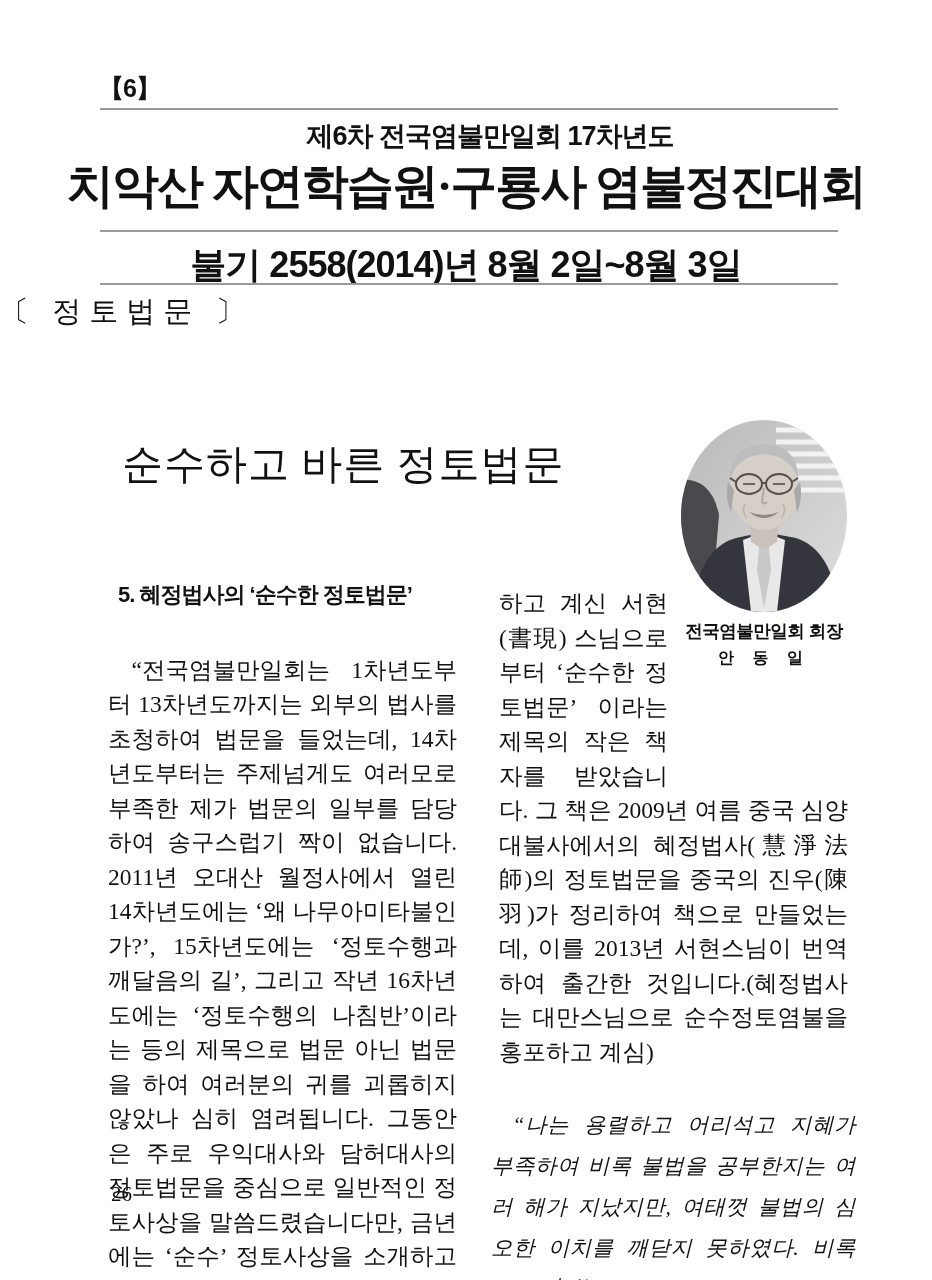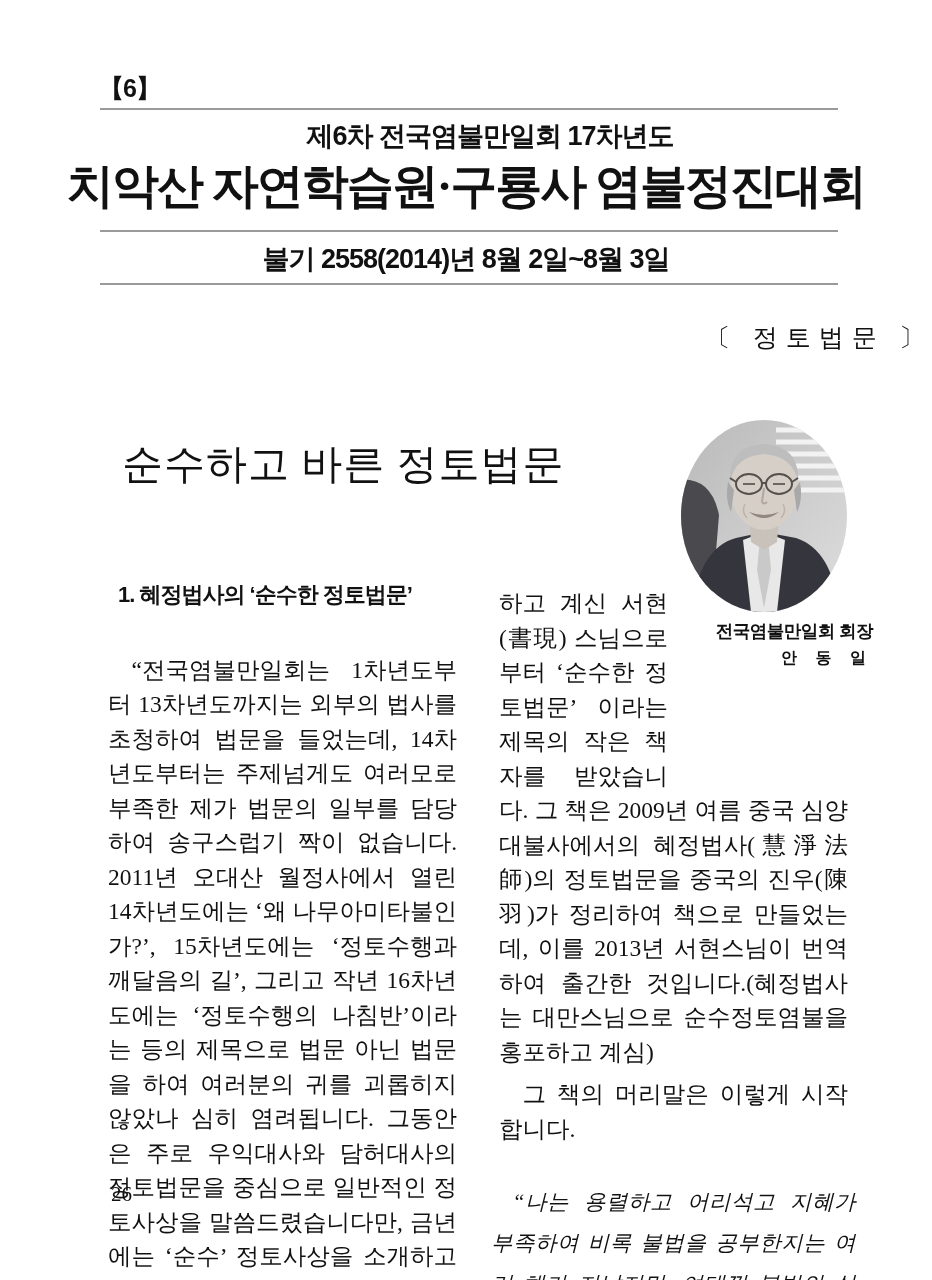--- a/index.html
+++ b/index.html
@@ -22,36 +22,36 @@
   .kicker{
     position:absolute;left:0;width:100%;top:118px;text-align:center;
     font-weight:bold;font-size:27px;letter-spacing:-1px;padding-left:24px;
   }
   .main-title{
     position:absolute;left:0;width:100%;top:155px;text-align:center;
     font-weight:bold;font-size:47px;letter-spacing:-2px;
   }
   .date-line{
     position:absolute;left:0;width:100%;top:241px;text-align:center;
-    font-weight:bold;font-size:27px;letter-spacing:-1px;
+    font-weight:bold;font-size:36px;letter-spacing:-1px;
   }
   .section-tag{
-    position:absolute;left:0;width:100%;top:321px;text-align:right;
-    font-size:25px;letter-spacing:8px;
+    position:absolute;left:0;width:100%;top:292px;text-align:left;
+    font-size:29px;letter-spacing:8px;
   }
 
   
   .article-title{
     position:absolute;left:110px;top:425px;
     font-size:41px;font-weight:normal;letter-spacing:1px;
   }
 
   
   .photo-block{
-    position:absolute;left:655px;top:420px;width:218px;text-align:right;
+    position:absolute;left:655px;top:420px;width:218px;text-align:center;
   }
   .photo-oval{display:block;margin:0 auto;width:166px;height:192px;}
   .caption-line{font-weight:bold;font-size:17.5px;line-height:23px;letter-spacing:-0.5px;}
   .author-name{font-weight:bold;font-size:16px;letter-spacing:7px;margin-top:5px;}
 
   
   .body-wrap{
     position:absolute;left:100px;top:578px;width:756px;
     display:flex;gap:26px;
   }
@@ -144,27 +144,26 @@
         <path d="M64 84 Q60 92 66 98" fill="none" stroke="#bcb4ab" stroke-width="1.5"></path>
         <path d="M102 84 Q106 92 100 98" fill="none" stroke="#bcb4ab" stroke-width="1.5"></path>
       </g>
     </svg>
     <div class="caption-line sans" style="margin-top:8px;">전국염불만일회 회장</div>
     <div class="author-name sans">안 동 일</div>
   </div>
 
   <div class="body-wrap">
     <div class="col">
-      <h3 class="col-heading">1. 혜정법사의 ‘순수한 정토법문’</h3>
+      <h3 class="col-heading">5. 혜정법사의 ‘순수한 정토법문’</h3>
       <p class="para">“전국염불만일회는 1차년도부터 13차년도까지는 외부의 법사를 초청하여 법문을 들었는데, 14차년도부터는 주제넘게도 여러모로 부족한 제가 법문의 일부를 담당하여 송구스럽기 짝이 없습니다. 2011년 오대산 월정사에서 열린 14차년도에는 ‘왜 나무아미타불인가?’, 15차년도에는 ‘정토수행과 깨달음의 길’, 그리고 작년 16차년도에는 ‘정토수행의 나침반’이라는 등의 제목으로 법문 아닌 법문을 하여 여러분의 귀를 괴롭히지 않았나 심히 염려됩니다. 그동안은 주로 우익대사와 담허대사의 정토법문을 중심으로 일반적인 정토사상을 말씀드렸습니다만, 금년에는 ‘순수’ 정토사상을 소개하고자 합니다.”</p>
       <p class="para">작년 여름 제16차년도 염불정진대회가 금강산 건봉사에서 열렸을 때, 저는 그곳에서 수행</p>
     </div>
     <div class="col">
       <div class="float-spacer"></div>
       <p class="para no-indent">하고 계신 서현(書現) 스님으로부터 ‘순수한 정토법문’ 이라는 제목의 작은 책자를 받았습니다. 그 책은 2009년 여름 중국 심양 대불사에서의 혜정법사(慧淨法師)의 정토법문을 중국의 진우(陳羽)가 정리하여 책으로 만들었는데, 이를 2013년 서현스님이 번역하여 출간한 것입니다.(혜정법사는 대만스님으로 순수정토염불을 홍포하고 계심)</p>
-      <p class="para">그 책의 머리말은 이렇게 시작합니다.</p>
       <p class="quote">“나는 용렬하고 어리석고 지혜가 부족하여 비록 불법을 공부한지는 여러 해가 지났지만, 여태껏 불법의 심오한 이치를 깨닫지 못하였다. 비록 전수(專修) 염불을 하고는 있지만 극락세계왕생에 대하여 시종</p>
     </div>
   </div>
 
   <div class="page-number">26</div>
 
 </div>
 
 </body></html>

